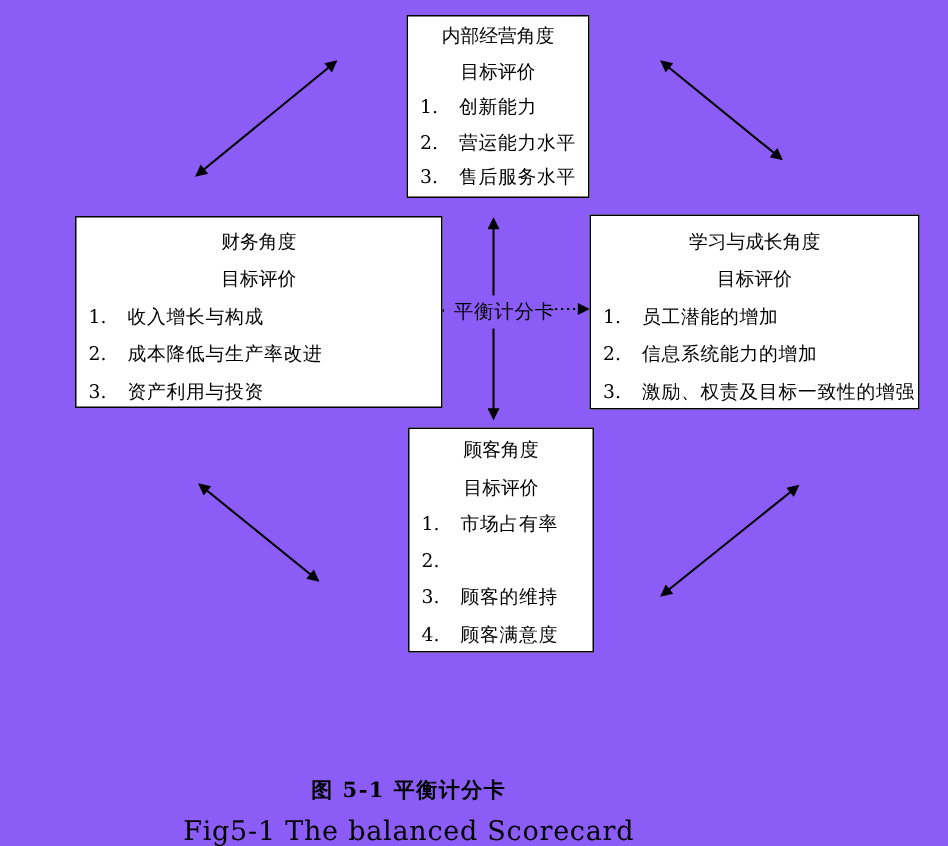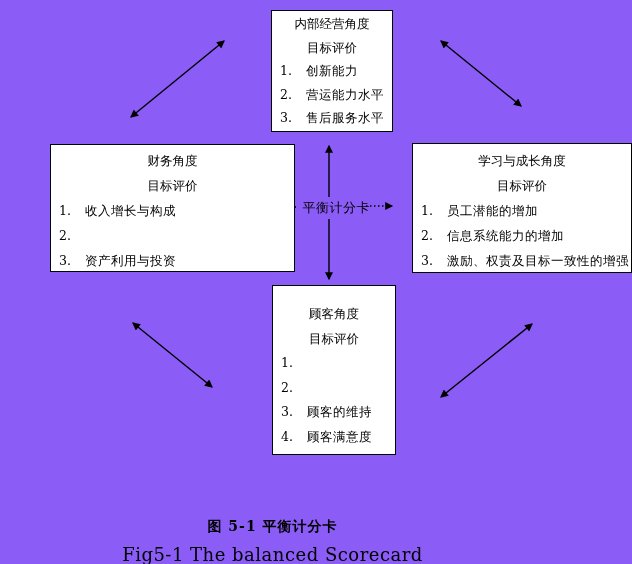--- a/index.html
+++ b/index.html
@@ -14,23 +14,23 @@
   }
   .box-title, .box-sub { text-align:center; font-size:12.5px; }
   .box-item { display:flex; font-size:12.5px; }
   .box-item .num { width:26px; flex:0 0 26px; padding-left:8px; box-sizing:content-box; }
   .box-item .txt { letter-spacing:0.5px; white-space:nowrap; }
 
   #box-internal   { left:271px; top:10px;  width:122px; height:122px; padding-top:1px; }
   #box-internal   .line { line-height:23.5px; }
   #box-financial  { left:50px;  top:144px; width:245px; height:128px; padding-top:3px; }
   #box-financial  .line { line-height:25px; }
-  #box-learning   { left:412px; top:143px; width:220px; height:130px; padding-top:4px; }
+  #box-learning   { left:393px; top:143px; width:220px; height:130px; padding-top:4px; }
   #box-learning   .line { line-height:25px; }
-  #box-customer   { left:272px; top:285px; width:124px; height:170px; padding-top:16px; }
+  #box-customer   { left:272px; top:285px; width:124px; height:150px; padding-top:2px; }
   #box-customer   .line { line-height:24.5px; }
 
   .center-label {
     position:absolute; left:294px; top:199px; width:76px;
     font-size:13px; letter-spacing:0.5px; text-align:right; white-space:nowrap;
   }
   .arrows { position:absolute; left:0; top:0; width:632px; height:564px; pointer-events:none; }
 
   .caption { position:absolute; left:0; top:518px; width:545px; text-align:center; }
   .caption-zh { font-size:14px; font-weight:bold; letter-spacing:1px; }
@@ -76,20 +76,21 @@
 
   <div class="box" id="box-financial">
     <div class="box-title line">财务角度</div>
     <div class="box-sub line">目标评价</div>
     <div class="box-item line">
       <span class="num">1.</span>
       <span class="txt">收入增长与构成</span>
     </div>
     <div class="box-item line">
       <span class="num">2.</span>
+      <span class="txt">成本降低与生产率改进</span>
     </div>
     <div class="box-item line">
       <span class="num">3.</span>
       <span class="txt">资产利用与投资</span>
     </div>
   </div>
 
   <div class="box" id="box-learning">
     <div class="box-title line">学习与成长角度</div>
     <div class="box-sub line">目标评价</div>
@@ -105,20 +106,21 @@
       <span class="num">3.</span>
       <span class="txt">激励、权责及目标一致性的增强</span>
     </div>
   </div>
 
   <div class="box" id="box-customer">
     <div class="box-title line">顾客角度</div>
     <div class="box-sub line">目标评价</div>
     <div class="box-item line">
       <span class="num">1.</span>
+      <span class="txt">市场占有率</span>
     </div>
     <div class="box-item line">
       <span class="num">2.</span>
     </div>
     <div class="box-item line">
       <span class="num">3.</span>
       <span class="txt">顾客的维持</span>
     </div>
     <div class="box-item line">
       <span class="num">4.</span>

